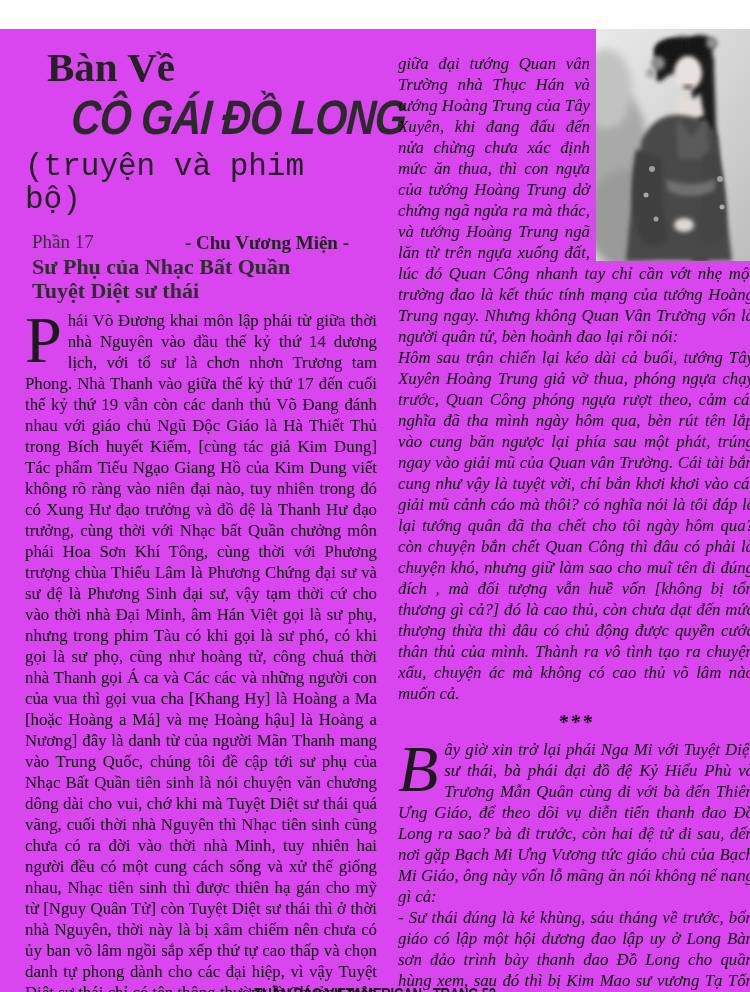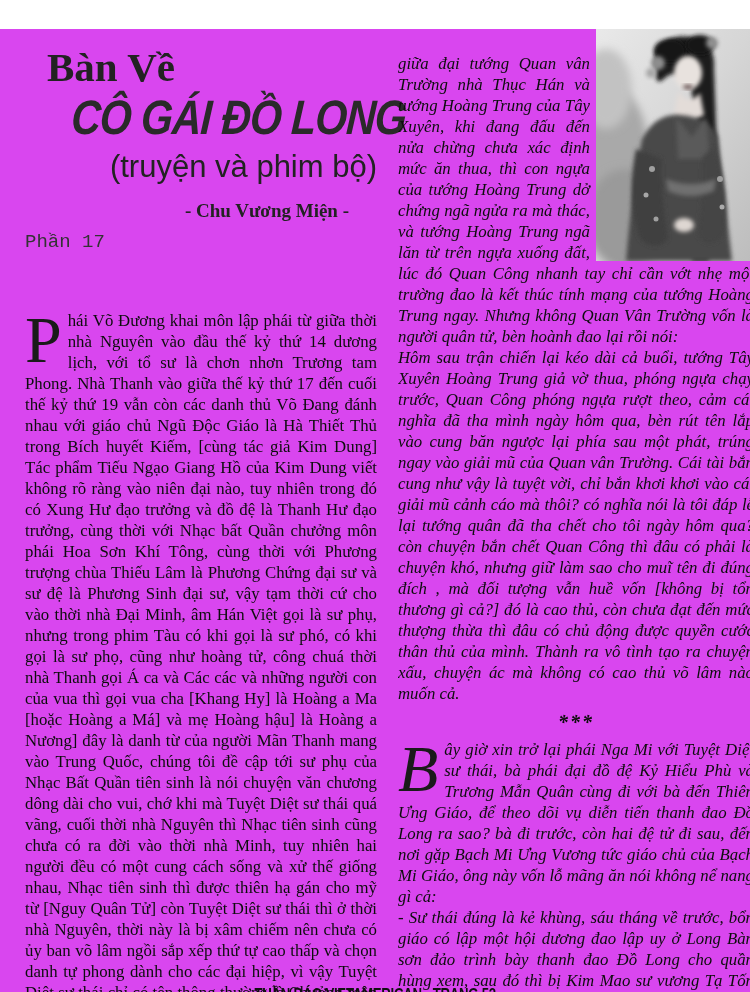--- a/index.html
+++ b/index.html
@@ -6,24 +6,24 @@
   html,body { width:750px; height:992px; background:#ffffff; }
   body { font-family:"Liberation Serif", serif; color:#111; overflow:hidden; }
   .page { position:relative; width:750px; height:992px; background:#d946ef;margin-top:29px; }
 
   
   .masthead { position:absolute; left:25px; top:18px; width:352px; }
   .title-line1 { font-family:"Liberation Serif", serif; font-weight:bold; font-size:41px; line-height:1.0; margin-left:22px; color:#222; }
   .title-line2 { font-family:"Liberation Sans", sans-serif; font-weight:bold; font-style:italic;
                  font-size:41px; line-height:1.1; margin-left:48px; margin-top:4px;
                  letter-spacing:-1px; transform:scaleY(1.18) skewX(-4deg); transform-origin:left top; color:#2a2a2a; white-space:nowrap; }
-  .title-line3 { font-family:Liberation Sans, sans-serif; font-size:31px; line-height:1.05; margin-top:14px; text-align:right; color:#222; }
+  .title-line3 { font-family:Liberation Mono, monospace; font-size:31px; line-height:1.05; margin-top:14px; text-align:left; color:#222; }
   .byline { font-family:"Liberation Serif", serif; font-weight:bold; font-size:19px; text-align:right; margin-top:16px; padding-right:28px; color:#222; }
 
-  .section-block { position:absolute; left:25px; top:203px; width:352px; font-family:Liberation Mono, monospace; color:#333; }
+  .section-block { position:absolute; left:32px; top:203px; width:352px; font-family:Liberation Serif, serif; color:#333; }
   .section-label { font-size:19px; line-height:1.1; }
   .section-heading { font-size:22px; font-weight:bold; line-height:1.08; margin-top:2px; color:#2e2e2e; }
 
   
   .col { font-size:16.8px; line-height:21px; text-align:justify; color:#0d0d0d; }
   .col p { margin:0; }
   .col-left  { position:absolute; left:25px;  top:281px; width:352px; height:688px; overflow:hidden; }
   .col-right { position:absolute; left:398px; top:24px;  width:356px; height:945px; overflow:hidden;font-style:italic; }
 
   .dropcap { float:left; font-family:"Liberation Serif", serif; font-size:66px; line-height:52px; padding:4px 6px 0 0; color:#1a1a1a; }
@@ -49,20 +49,24 @@
 
   <div class="masthead">
     <div class="title-line1">Bàn Về</div>
     <div class="title-line2">CÔ GÁI ĐỒ LONG</div>
     <div class="title-line3">(truyện và phim bộ)</div>
     <div class="byline">- Chu Vương Miện -</div>
   </div>
 
   <div class="section-block">
     <div class="section-label">Phần 17</div>
+    <div class="section-heading">
+      <div>Sư Phụ của Nhạc Bất Quần</div>
+      <div>Tuyệt Diệt sư thái</div>
+    </div>
   </div>
 
   <div class="illustration">
     <svg width="154" height="232" viewBox="0 0 154 232" xmlns="http://www.w3.org/2000/svg">
       <defs>
         <linearGradient id="bg" x1="0" y1="0" x2="1" y2="1">
           <stop offset="0" stop-color="#e9e9e9"></stop>
             <stop offset="0.5" stop-color="#d6d6d6"></stop>
             <stop offset="1" stop-color="#bdbdbd"></stop>
         </linearGradient>

